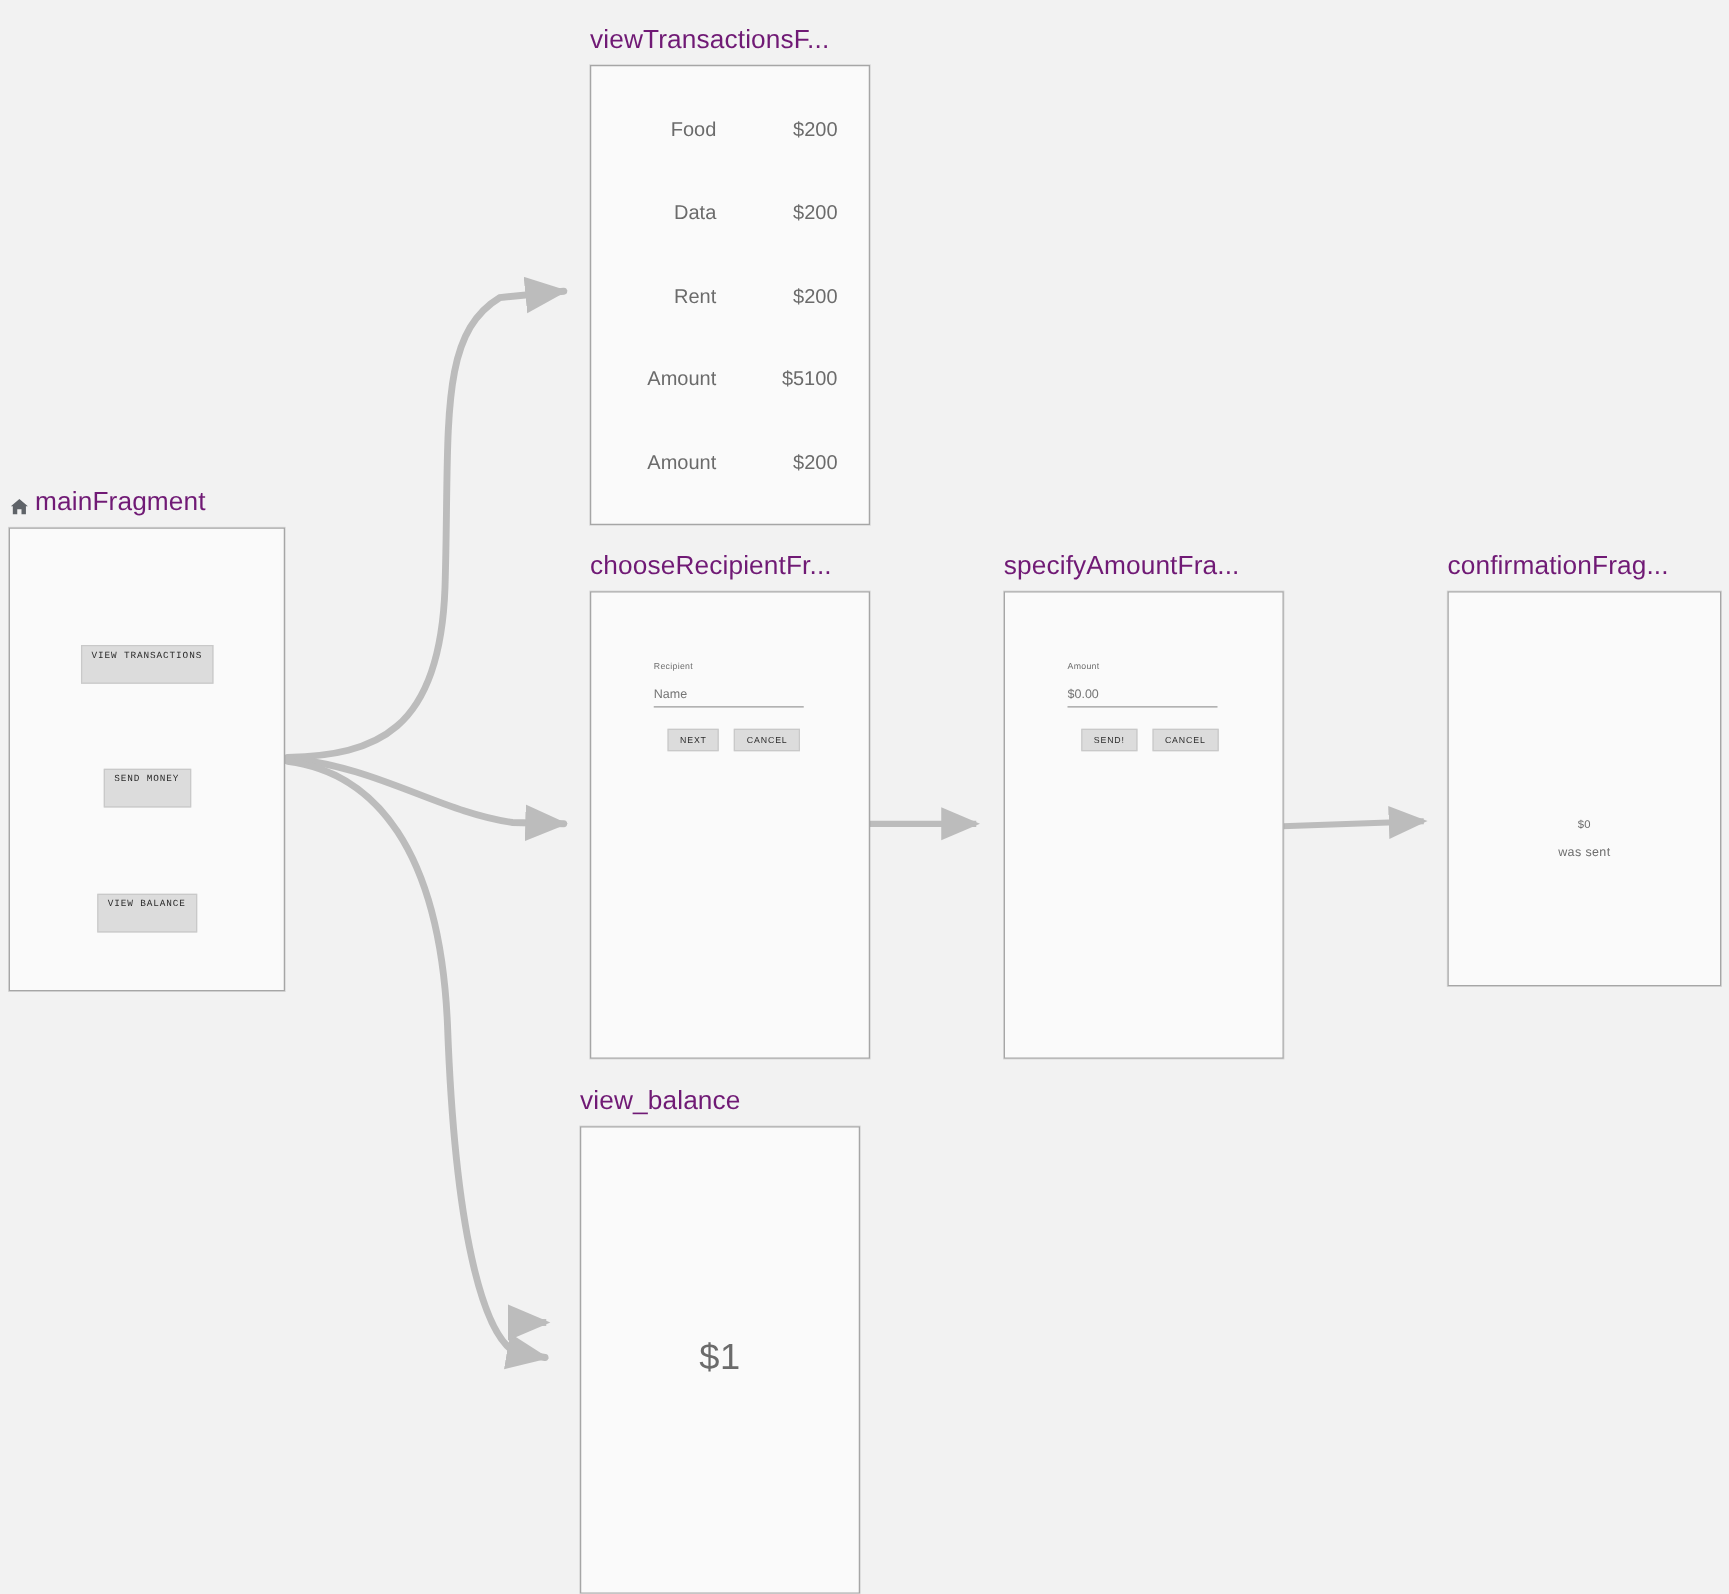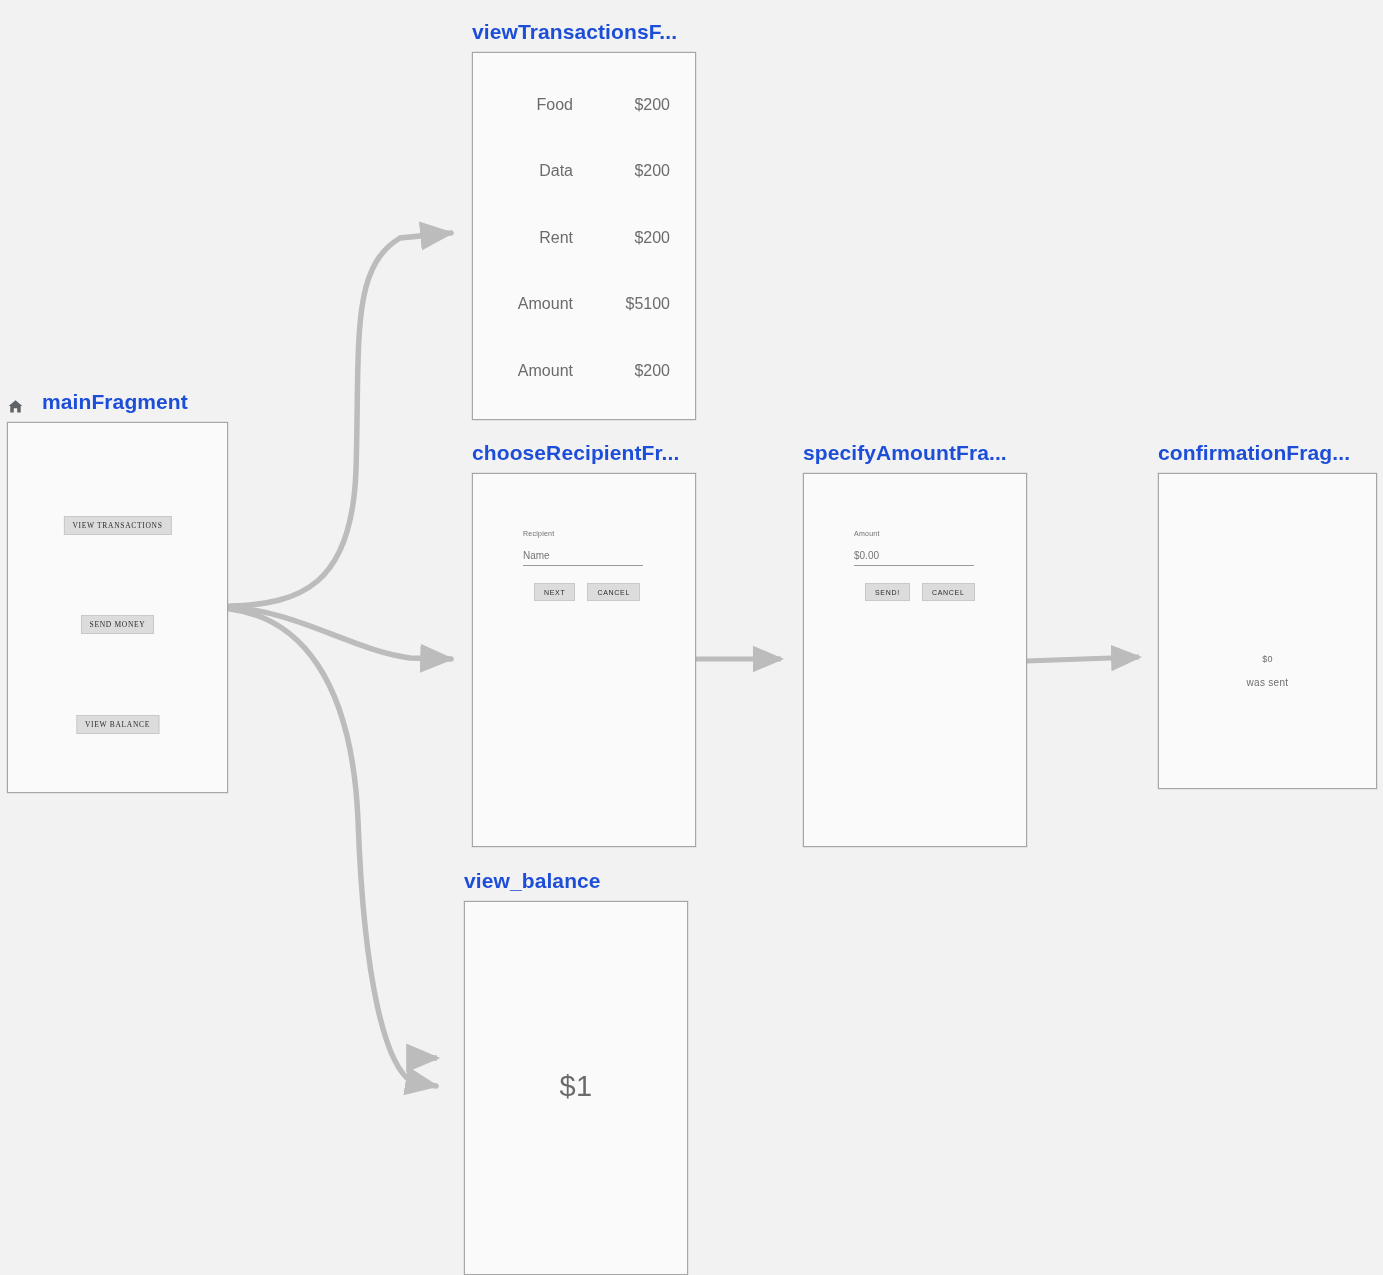--- a/index.html
+++ b/index.html
@@ -39,28 +39,28 @@
     z-index: 2;
   }
   .node-label {
     position: absolute;
     left: 0;
     bottom: 100%;
     margin-bottom: 7px;
     white-space: nowrap;
     font-size: 21px;
     line-height: 26px;
-    color: #1d4ed8;
+    color: #701a75;
     letter-spacing: 0.1px;
-    font-weight: 700;
+    font-weight: 400;
   }
   .node-label.with-icon {
     display: flex;
     align-items: center;
-    gap: 18px;
+    gap: 4px;
   }
   .home-icon {
     display: inline-block;
     width: 17px;
     height: 17px;
     flex: 0 0 auto;
     position: relative;
     top: 1px;
   }
   .card {
@@ -78,23 +78,23 @@
   
   .mf-btn {
     position: absolute;
     left: 50%;
     transform: translateX(-50%);
     background: #dcdcdc;
     border: 1px solid #c9c9c9;
     color: #2b2b2b;
     font-size: 7.5px;
     letter-spacing: 0.7px;
-    padding: 5px 8px 4px;
-    white-space: nowrap;
-    font-family: Liberation Serif, serif;
+    padding: 5px 8px 16px;
+    white-space: nowrap;
+    font-family: Liberation Mono, monospace;
     line-height: 1;
   }
   .mf-btn.b1 { top: 93px; }
   .mf-btn.b2 { top: 192px; }
   .mf-btn.b3 { top: 292px; }
 
   
   .tx-row {
     position: absolute;
     left: 0;

